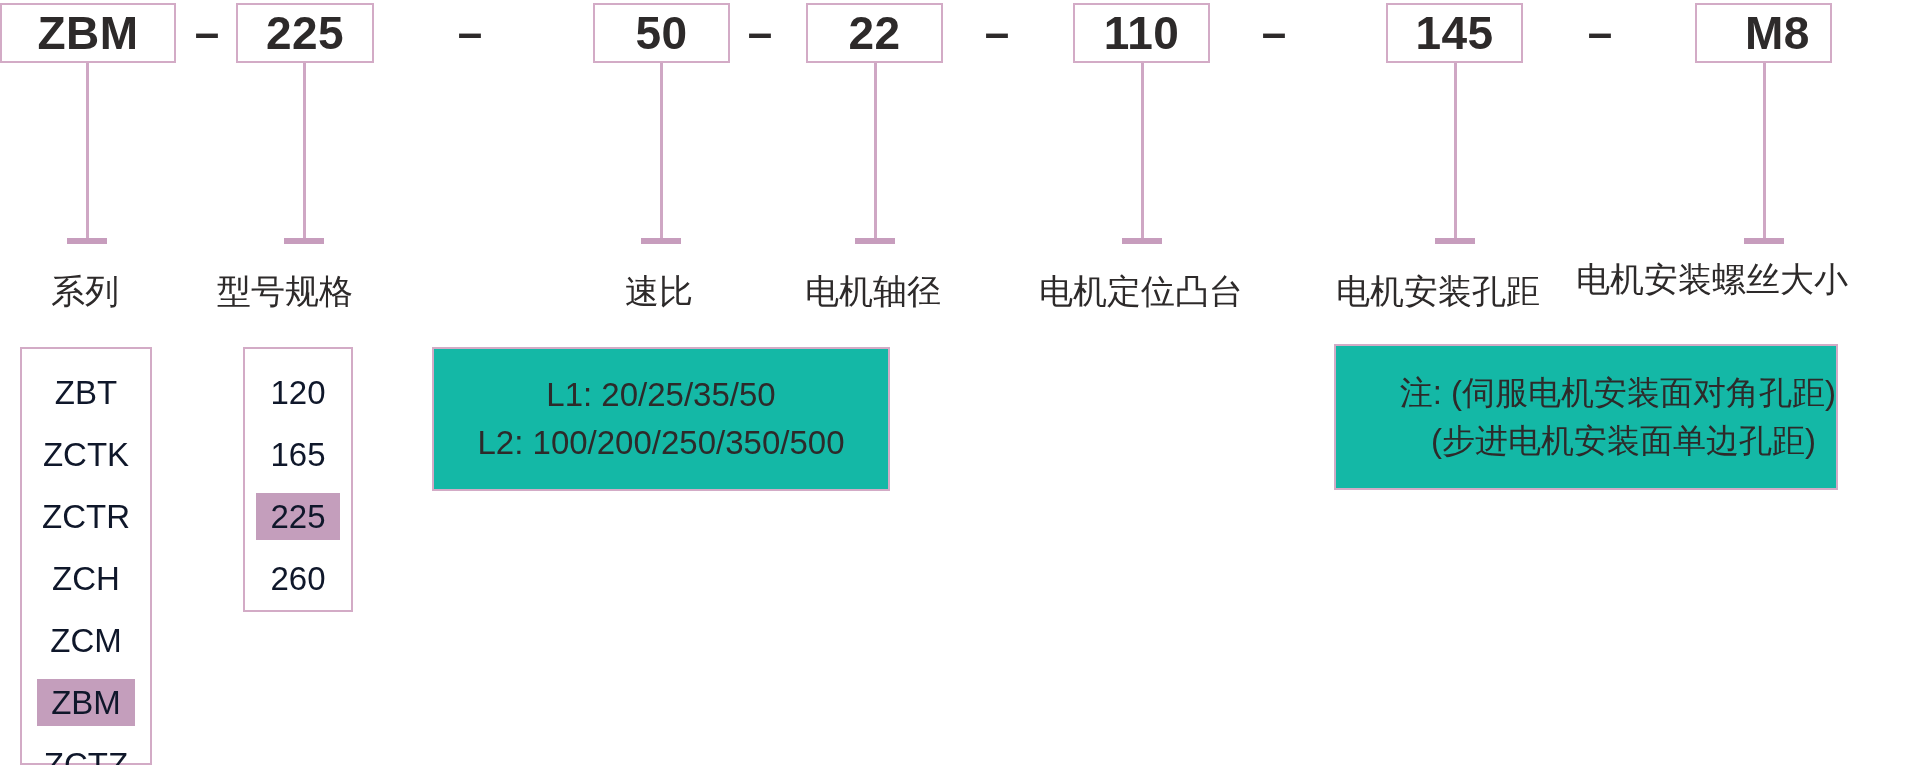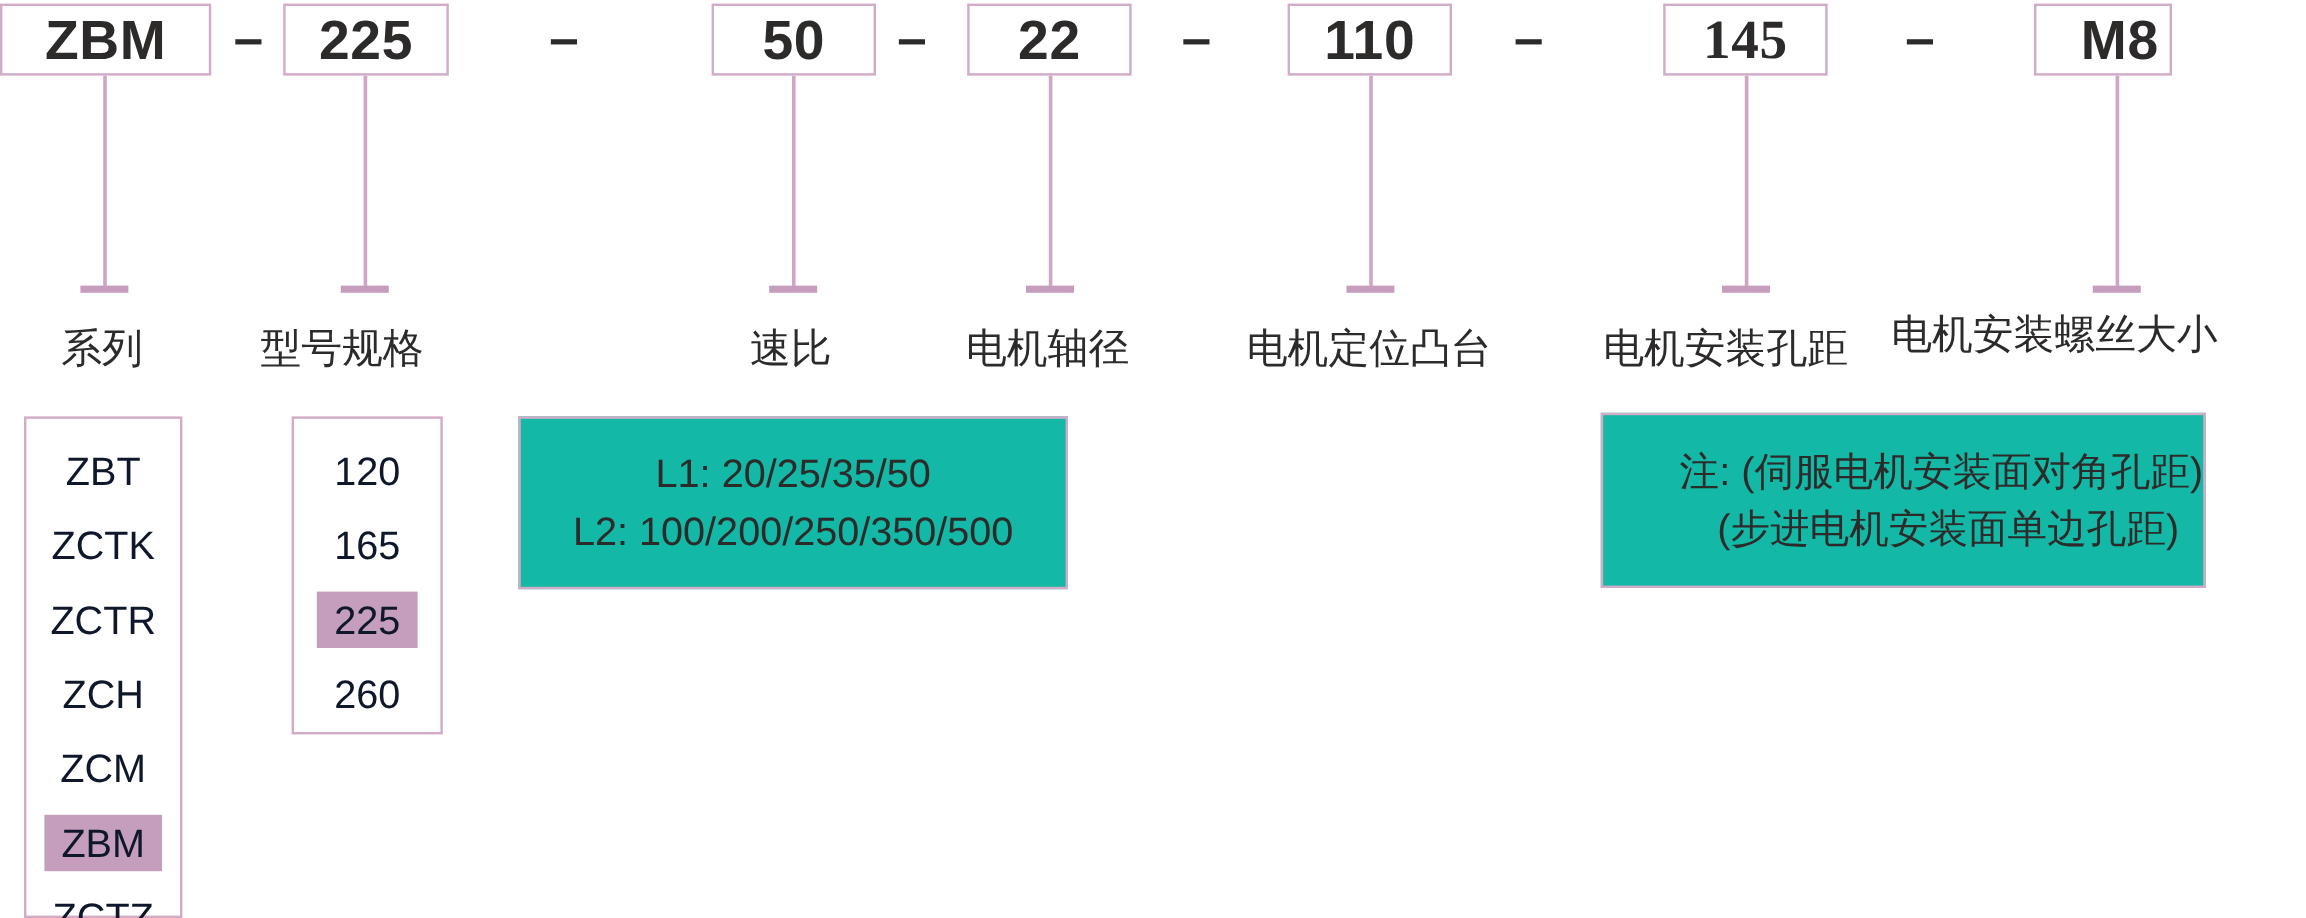--- a/index.html
+++ b/index.html
@@ -117,25 +117,25 @@
   <div class="dash" style="left:738px;top:3px;width:44px;height:60px;">–</div>
 
   <div class="code-box" style="left:806px;top:3px;width:137px;height:60px;">22</div>
 
   <div class="dash" style="left:975px;top:3px;width:44px;height:60px;">–</div>
 
   <div class="code-box" style="left:1073px;top:3px;width:137px;height:60px;">110</div>
 
   <div class="dash" style="left:1252px;top:3px;width:44px;height:60px;">–</div>
 
-  <div class="code-box" style="left:1386px;top:3px;width:137px;height:60px;font-family:Liberation Serif, serif;">145</div>
+  <div class="code-box" style="left:1386px;top:3px;width:137px;height:60px;">145</div>
 
   <div class="dash" style="left:1578px;top:3px;width:44px;height:60px;">–</div>
 
-  <div class="code-box" style="left:1695px;top:3px;width:115px;height:60px;padding-left:28px;">M8</div>
+  <div class="code-box" style="left:1695px;top:3px;width:137px;height:60px;padding-left:28px;">M8</div>
 
   <div class="leader" style="left:86px;top:63px;height:178px;"></div>
   <div class="leader-tick" style="left:67px;top:238px;"></div>
 
   <div class="leader" style="left:303px;top:63px;height:178px;"></div>
   <div class="leader-tick" style="left:284px;top:238px;"></div>
 
   <div class="leader" style="left:660px;top:63px;height:178px;"></div>
   <div class="leader-tick" style="left:641px;top:238px;"></div>
 
@@ -168,21 +168,21 @@
   <div class="opt-box" style="left:20px;top:347px;width:132px;height:418px;">
     <div class="opt-item">ZBT</div>
     <div class="opt-item">ZCTK</div>
     <div class="opt-item">ZCTR</div>
     <div class="opt-item">ZCH</div>
     <div class="opt-item">ZCM</div>
     <div class="opt-item hl">ZBM</div>
     <div class="opt-item">ZCTZ</div>
   </div>
 
-  <div class="opt-box" style="left:243px;top:347px;width:126px;height:265px;">
+  <div class="opt-box" style="left:243px;top:347px;width:110px;height:265px;">
     <div class="opt-item">120</div>
     <div class="opt-item">165</div>
     <div class="opt-item hl">225</div>
     <div class="opt-item">260</div>
   </div>
 
   <div class="info-box" style="left:432px;top:347px;width:458px;height:144px;">
     <div class="info-line center">L1: 20/25/35/50</div>
     <div class="info-line center">L2: 100/200/250/350/500</div>
   </div>

